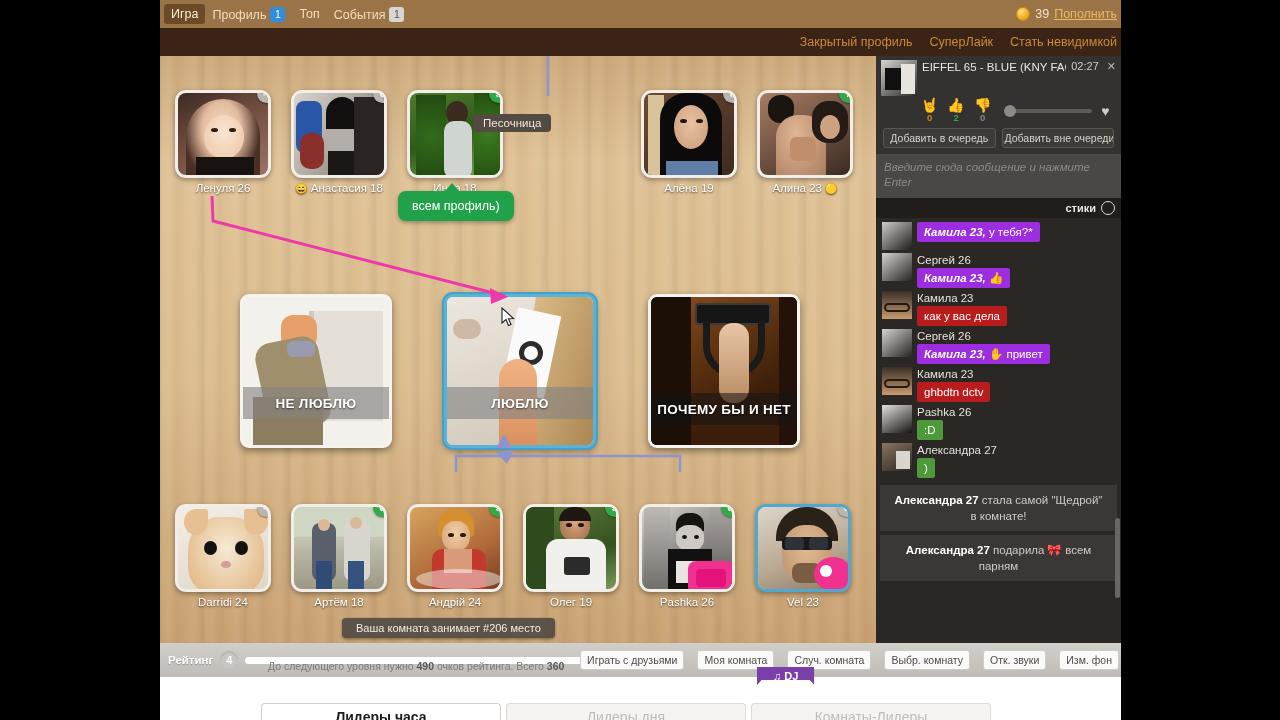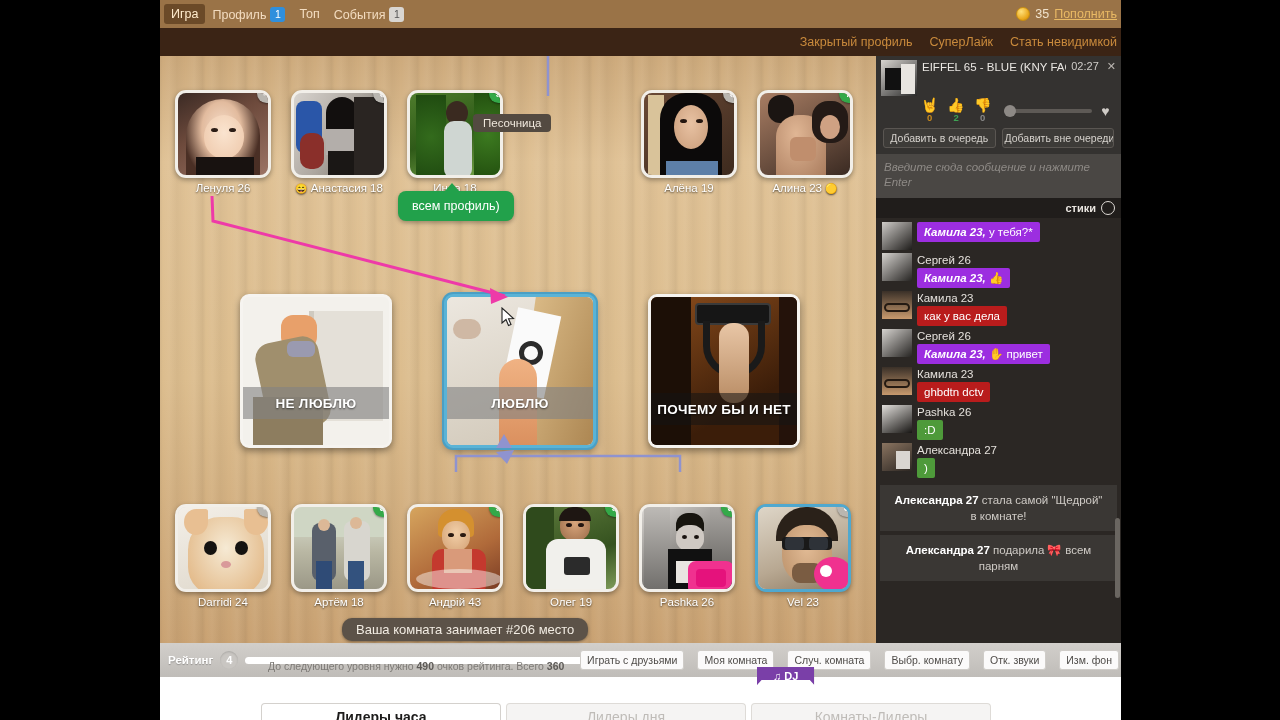--- a/index.html
+++ b/index.html
@@ -121,21 +121,21 @@
   .vote.dark .cap { background:rgba(20,20,20,.55); bottom:20px; }
 
   
   .arrowsvg { position:absolute; left:0; top:0; width:716px; height:587px;
     pointer-events:none; z-index:35; }
   .cursor { position:absolute; left:341px; top:251px; z-index:36; }
 
   
   .roomrank {
     position:absolute; left:182px; top:562px; background:#5c5248; color:#f2ece3;
-    font-size:13px; padding:4px 14px; border-radius:10px; z-index:20;
+    font-size:11px; padding:4px 14px; border-radius:4px; z-index:20;
     box-shadow:0 1px 3px rgba(0,0,0,.4);
   }
 
   
   .dj {
     position:absolute; left:597px; top:611px; background:#7a3fa8; color:#fff;
     font-size:11px; font-weight:bold; padding:3px 16px; z-index:22;
     clip-path:polygon(0 0,100% 0,100% 100%,92% 72%,8% 72%,0 100%);
     box-shadow:0 1px 3px rgba(0,0,0,.35);
   }
@@ -251,21 +251,21 @@
       <span>Профиль</span><span class="nav-badge blue">1</span>
     </div>
     <div class="nav-item">
       <span>Топ</span>
     </div>
     <div class="nav-item">
       <span>События</span><span class="nav-badge grey">1</span>
     </div>
     <div class="topnav-right">
       <span class="coin"></span>
-      <span class="coin-count">35</span>
+      <span class="coin-count">39</span>
       <span class="topup">Пополнить</span>
     </div>
   </div>
 
   <div class="subnav">
     <a>Закрытый профиль</a>
     <a>СуперЛайк</a>
     <a>Стать невидимкой</a>
   </div>
 
@@ -426,21 +426,21 @@
           <i style="inset:0;background:linear-gradient(150deg,#d6a55e,#b06a3a 60%,#7a3c24)"></i>
           <i style="left:28px;top:2px;width:36px;height:28px;border-radius:16px 16px 4px 4px;background:#d4902f"></i>
           <i style="left:32px;top:14px;width:28px;height:30px;border-radius:46%;background:radial-gradient(ellipse at 50% 40%,#f2cfa8,#d3a174)"></i>
           <i style="left:38px;top:26px;width:6px;height:4px;border-radius:50%;background:#2a1a12"></i>
           <i style="left:50px;top:26px;width:6px;height:4px;border-radius:50%;background:#2a1a12"></i>
           <i style="left:22px;top:42px;width:54px;height:46px;border-radius:10px;background:#c4392e"></i>
           <i style="left:34px;top:42px;width:28px;height:24px;background:#d99a7a"></i>
           <i style="left:6px;top:62px;width:86px;height:20px;border-radius:50%;background:rgba(255,255,255,.45)"></i>
           <span class="lvl g">9</span>
         </div>
-        <div class="name">Андрій 43</div>
+        <div class="name">Андрій 24</div>
       </div>
 
       <div class="ucard" style="left:363px;top:448px">
         <div class="thumb">
           <i style="inset:0;background:linear-gradient(160deg,#5d7a3c,#35521f 60%,#7d9a58)"></i>
           <i style="left:0;top:0;width:28px;height:88px;background:#2f4a1c"></i>
           <i style="left:34px;top:4px;width:30px;height:30px;border-radius:46%;background:radial-gradient(ellipse at 50% 40%,#d8a57c,#9a6b48)"></i>
           <i style="left:33px;top:0px;width:32px;height:14px;border-radius:14px 14px 0 0;background:#1e1612"></i>
           <i style="left:40px;top:16px;width:6px;height:4px;border-radius:50%;background:#221410"></i>
           <i style="left:52px;top:16px;width:6px;height:4px;border-radius:50%;background:#221410"></i>

